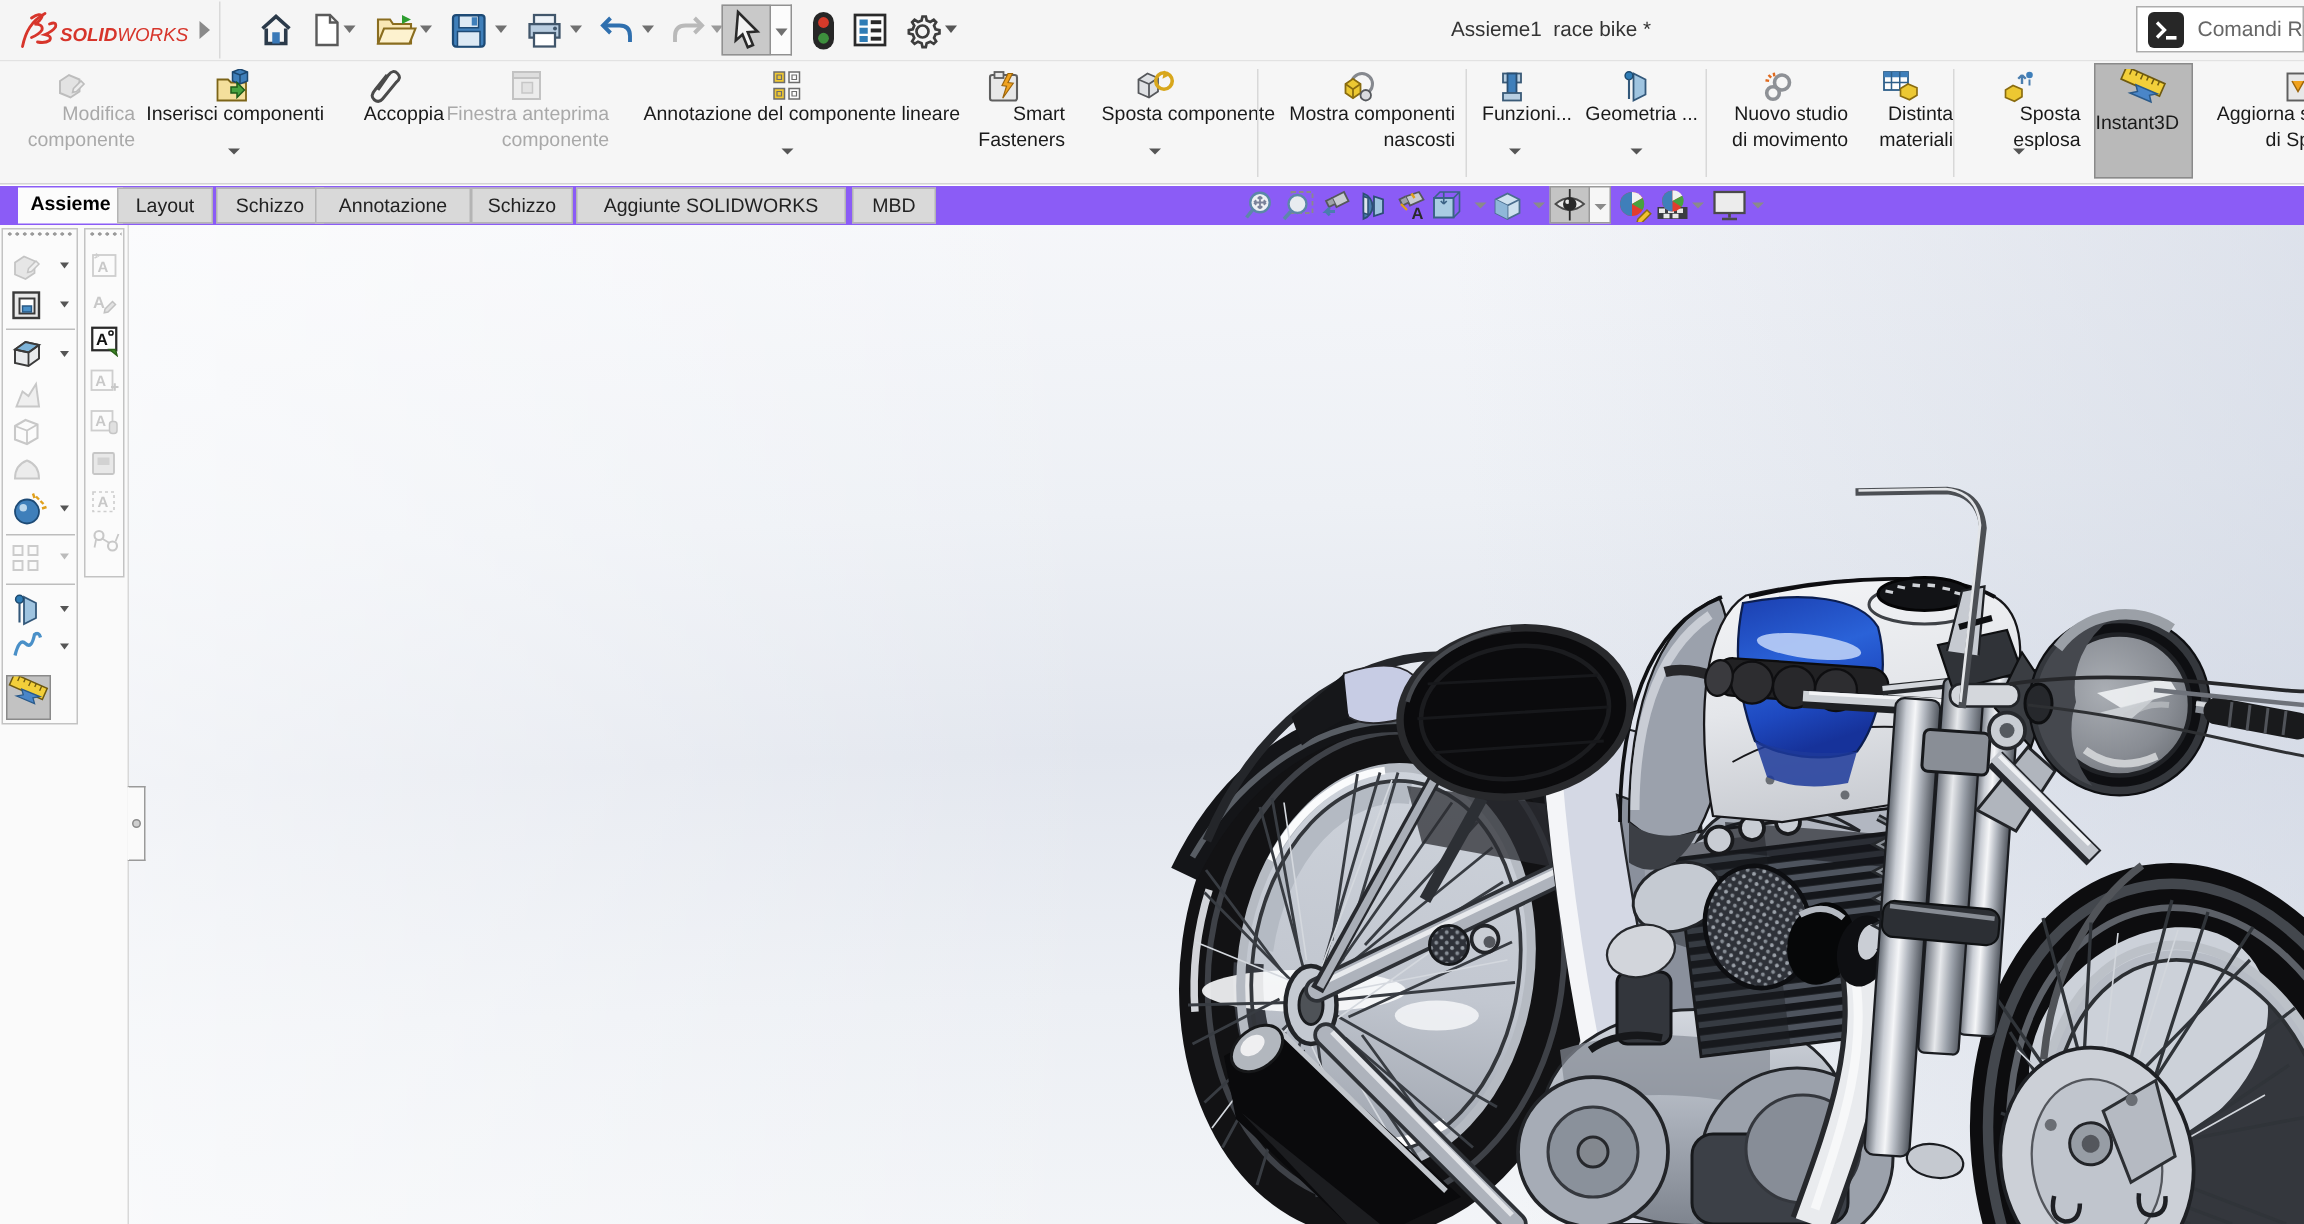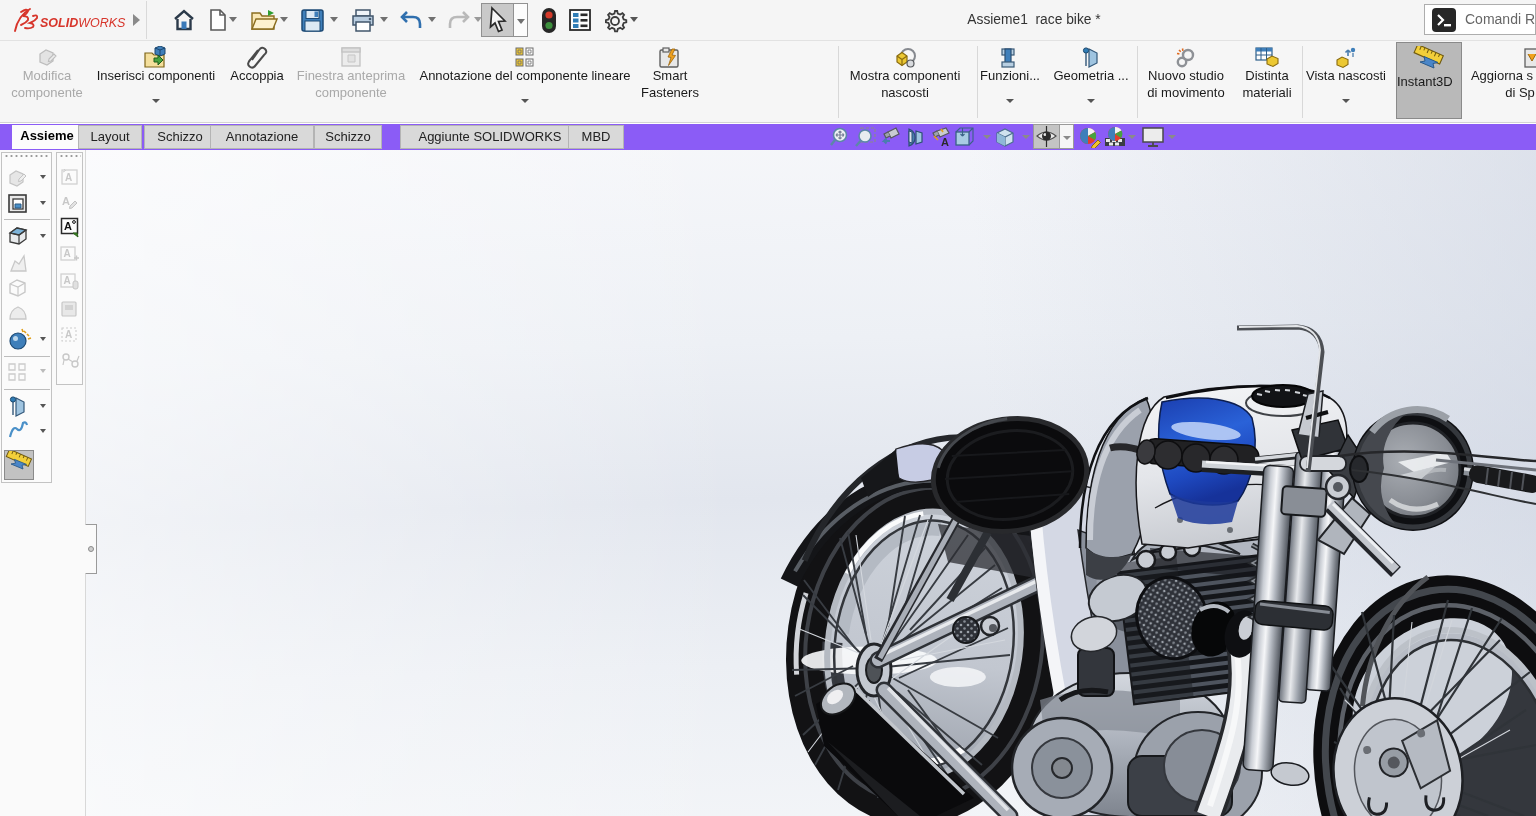--- a/index.html
+++ b/index.html
@@ -11,21 +11,21 @@
 .ticon{position:absolute;top:8px}
 .caret{position:absolute;top:17px;width:0;height:0;border-left:4px solid transparent;border-right:4px solid transparent;border-top:5px solid #707070}
 #selbox{position:absolute;left:481px;top:3px;width:33px;height:34px;background:#c9c9c9;border:1px solid #919191}
 #selcaretbox{position:absolute;left:514px;top:3px;width:14px;height:34px;background:#fcfcfc;border:1px solid #919191;border-left:none}
 #title{position:absolute;left:900px;top:12px;width:268px;text-align:center;font-size:13.8px;color:#333}
 #searchbox{position:absolute;left:1424px;top:4px;width:112px;height:31px;background:#fff;border:1px solid #adadad}
 #searchbox .sicon{position:absolute;left:7px;top:3px;width:24px;height:24px;background:#272727;border-radius:4px}
 #searchbox .stext{position:absolute;left:40px;top:6px;font-size:14px;color:#666;white-space:nowrap}
 
 #ribbon{position:absolute;left:0;top:41px;width:1536px;height:82px;background:#f6f6f6;border-bottom:1px solid #d4d4d4}
-.rbtn{position:absolute;top:0;height:82px;text-align:center}
+.rbtn{position:absolute;top:0;height:82px;text-align:right}
 .rico{position:absolute;top:5px;left:50%;transform:translateX(-50%)}
 .rlab{position:absolute;top:26px;width:100%;font-size:13px;color:#1a1a1a;line-height:17px}
 .rlab.dis{color:#a9a9a9}
 .rcaret{position:absolute;top:58px;left:50%;margin-left:-4px;width:0;height:0;border-left:4px solid transparent;border-right:4px solid transparent;border-top:4px solid #555}
 .rsep{position:absolute;top:5px;height:72px;width:1px;background:#d8d8d8}
 #instbox{position:absolute;left:1396px;top:1px;width:66px;height:77px;background:#b9b9b9;border:1px solid #8a8a8a}
 
 #tabrow{position:absolute;left:0;top:124px;width:1536px;height:26px;background:#8b5cf6}
 .tab{position:absolute;top:1px;height:24px;background:#d9d9d9;border:1px solid #b4b4b4;font-size:13px;color:#222;text-align:center;line-height:22px}
 .tab.active{background:#fcfcfc;border:none;font-weight:bold;color:#000}
@@ -187,20 +187,30 @@
         <div class="rcaret"></div>
  </div>
  <div class="rbtn" style="left:630px;width:80px">
   <svg class="rico" width="24" height="24" viewBox="0 0 24 24">
           <rect x="2" y="4" width="18" height="17" rx="1.5" fill="#e8e8e8" stroke="#5f5f5f" stroke-width="1.4"></rect>
           <rect x="5" y="2" width="6" height="4" fill="#e8e8e8" stroke="#5f5f5f" stroke-width="1.2"></rect>
           <path d="M14 3 l-4 8 3 .5 -2.5 8 7-10 -3.5-.5 3-6 z" fill="#f0a21e" stroke="#9c650c" stroke-width=".8"></path>
         </svg>
   <div class="rlab">Smart<br>Fasteners</div>
  </div>
+ <div class="rbtn" style="left:690px;width:160px">
+  <svg class="rico" width="26" height="22" viewBox="0 0 26 22">
+          <path d="M2 7 l6-4 7 3 0 9 -6 4 -7-3 z" fill="#dfe1e4" stroke="#56585c" stroke-width="1.2"></path>
+          <path d="M2 7 l7 3 6-4 M9 10 v9" fill="none" stroke="#56585c" stroke-width="1.2"></path>
+          <circle cx="19" cy="8" r="5.5" fill="none" stroke="#d8a71c" stroke-width="2.4"></circle>
+          <path d="M19 1 l4 3 -5 2.5 z" fill="#d8a71c"></path>
+        </svg>
+  <div class="rlab">Sposta componente</div>
+        <div class="rcaret"></div>
+ </div>
  <div class="rsep" style="left:838px"></div>
  <div class="rbtn" style="left:840px;width:130px">
   <svg class="rico" width="24" height="24" viewBox="0 0 24 24">
           <path d="M8 10 a7 7 0 1 1 7 7" fill="none" stroke="#86898f" stroke-width="2"></path>
           <path d="M4 10 l5-3.5 5 3.5 0 6 -5 3.5 -5-3.5 z" fill="#ecc832" stroke="#8a6c10" stroke-width="1.2"></path>
           <path d="M4 10 l5 3.5 5-3.5 M9 13.5 V19.5" fill="none" stroke="#8a6c10" stroke-width="1.2"></path>
           <circle cx="17.5" cy="17.5" r="3.5" fill="#d9dbde" stroke="#55585c" stroke-width="1.2"></circle>
         </svg>
   <div class="rlab">Mostra componenti<br>nascosti</div>
  </div>
@@ -242,21 +252,21 @@
   <div class="rlab">Distinta<br>materiali</div>
  </div>
  <div class="rsep" style="left:1302px"></div>
  <div class="rbtn" style="left:1305px;width:82px">
   <svg class="rico" width="24" height="24" viewBox="0 0 24 24">
           <path d="M3 14 l5-3 6 2.5 0 5 -5 3 -6-2.5 z" fill="#ecc832" stroke="#8a6c10" stroke-width="1.1"></path>
           <path d="M14 10 v-6 M14 4 l-2.5 2.5 M14 4 l2.5 2.5" stroke="#4a7dae" stroke-width="1.6" fill="none"></path>
           <circle cx="19" cy="4" r="2.2" fill="#3f7fba"></circle>
           <path d="M19 7 v4" stroke="#4a7dae" stroke-width="1.3"></path>
         </svg>
-  <div class="rlab">Vista nascosti</div>
+  <div class="rlab">Sposta esplosa</div>
         <div class="rcaret"></div>
  </div>
  <div id="instbox">
   <svg class="rico" style="top:3px" width="34" height="26" viewBox="0 0 34 26">
           <g transform="rotate(24 17 10)">
             <rect x="2" y="4" width="28" height="9" fill="#f2cf3a" stroke="#6f5a10" stroke-width="1.1"></rect>
             <path d="M6 4 v4 M10 4 v3 M14 4 v4 M18 4 v3 M22 4 v4 M26 4 v3" stroke="#6f5a10" stroke-width="1"></path>
           </g>
           <path d="M8 16 l14 6 -1 -4.5 5-1 -14-6 1 4.5 z" fill="#4a86c8" stroke="#2a5a8a" stroke-width="1"></path>
         </svg>
@@ -270,21 +280,21 @@
   <div class="rlab">Aggiorna s<br><span style="margin-left:36px">di Sp</span></div>
  </div>
 </div>
 
 <div id="tabrow">
  <div class="tab active" style="left:12px;width:70px">Assieme</div>
  <div class="tab" style="left:78px;width:64px">Layout</div>
  <div class="tab" style="left:144px;width:72px">Schizzo</div>
  <div class="tab" style="left:210px;width:104px">Annotazione</div>
  <div class="tab" style="left:314px;width:68px">Schizzo</div>
- <div class="tab" style="left:400px;width:180px">Aggiunte SOLIDWORKS</div>
+ <div class="tab" style="left:384px;width:180px">Aggiunte SOLIDWORKS</div>
  <div class="tab" style="left:568px;width:56px">MBD</div>
 
  <svg class="hico" style="left:828px" width="22" height="22" viewBox="0 0 22 22">
         <circle cx="12" cy="9" r="6.5" fill="#eef1f4" stroke="#5c87a8" stroke-width="1.6"></circle>
         <path d="M7 14 L3 19" stroke="#5c87a8" stroke-width="2.4"></path>
         <g stroke="#7a829a" stroke-width="1.2">
           <path d="M12 5 v8 M8 9 h8 M12 5 l-1.5 1.5 M12 5 l1.5 1.5 M12 13 l-1.5-1.5 M12 13 l1.5-1.5 M8 9 l1.5-1.5 M8 9 l1.5 1.5 M16 9 l-1.5-1.5 M16 9 l-1.5 1.5"></path>
         </g>
       </svg>
  <svg class="hico" style="left:853px" width="24" height="22" viewBox="0 0 24 22">

